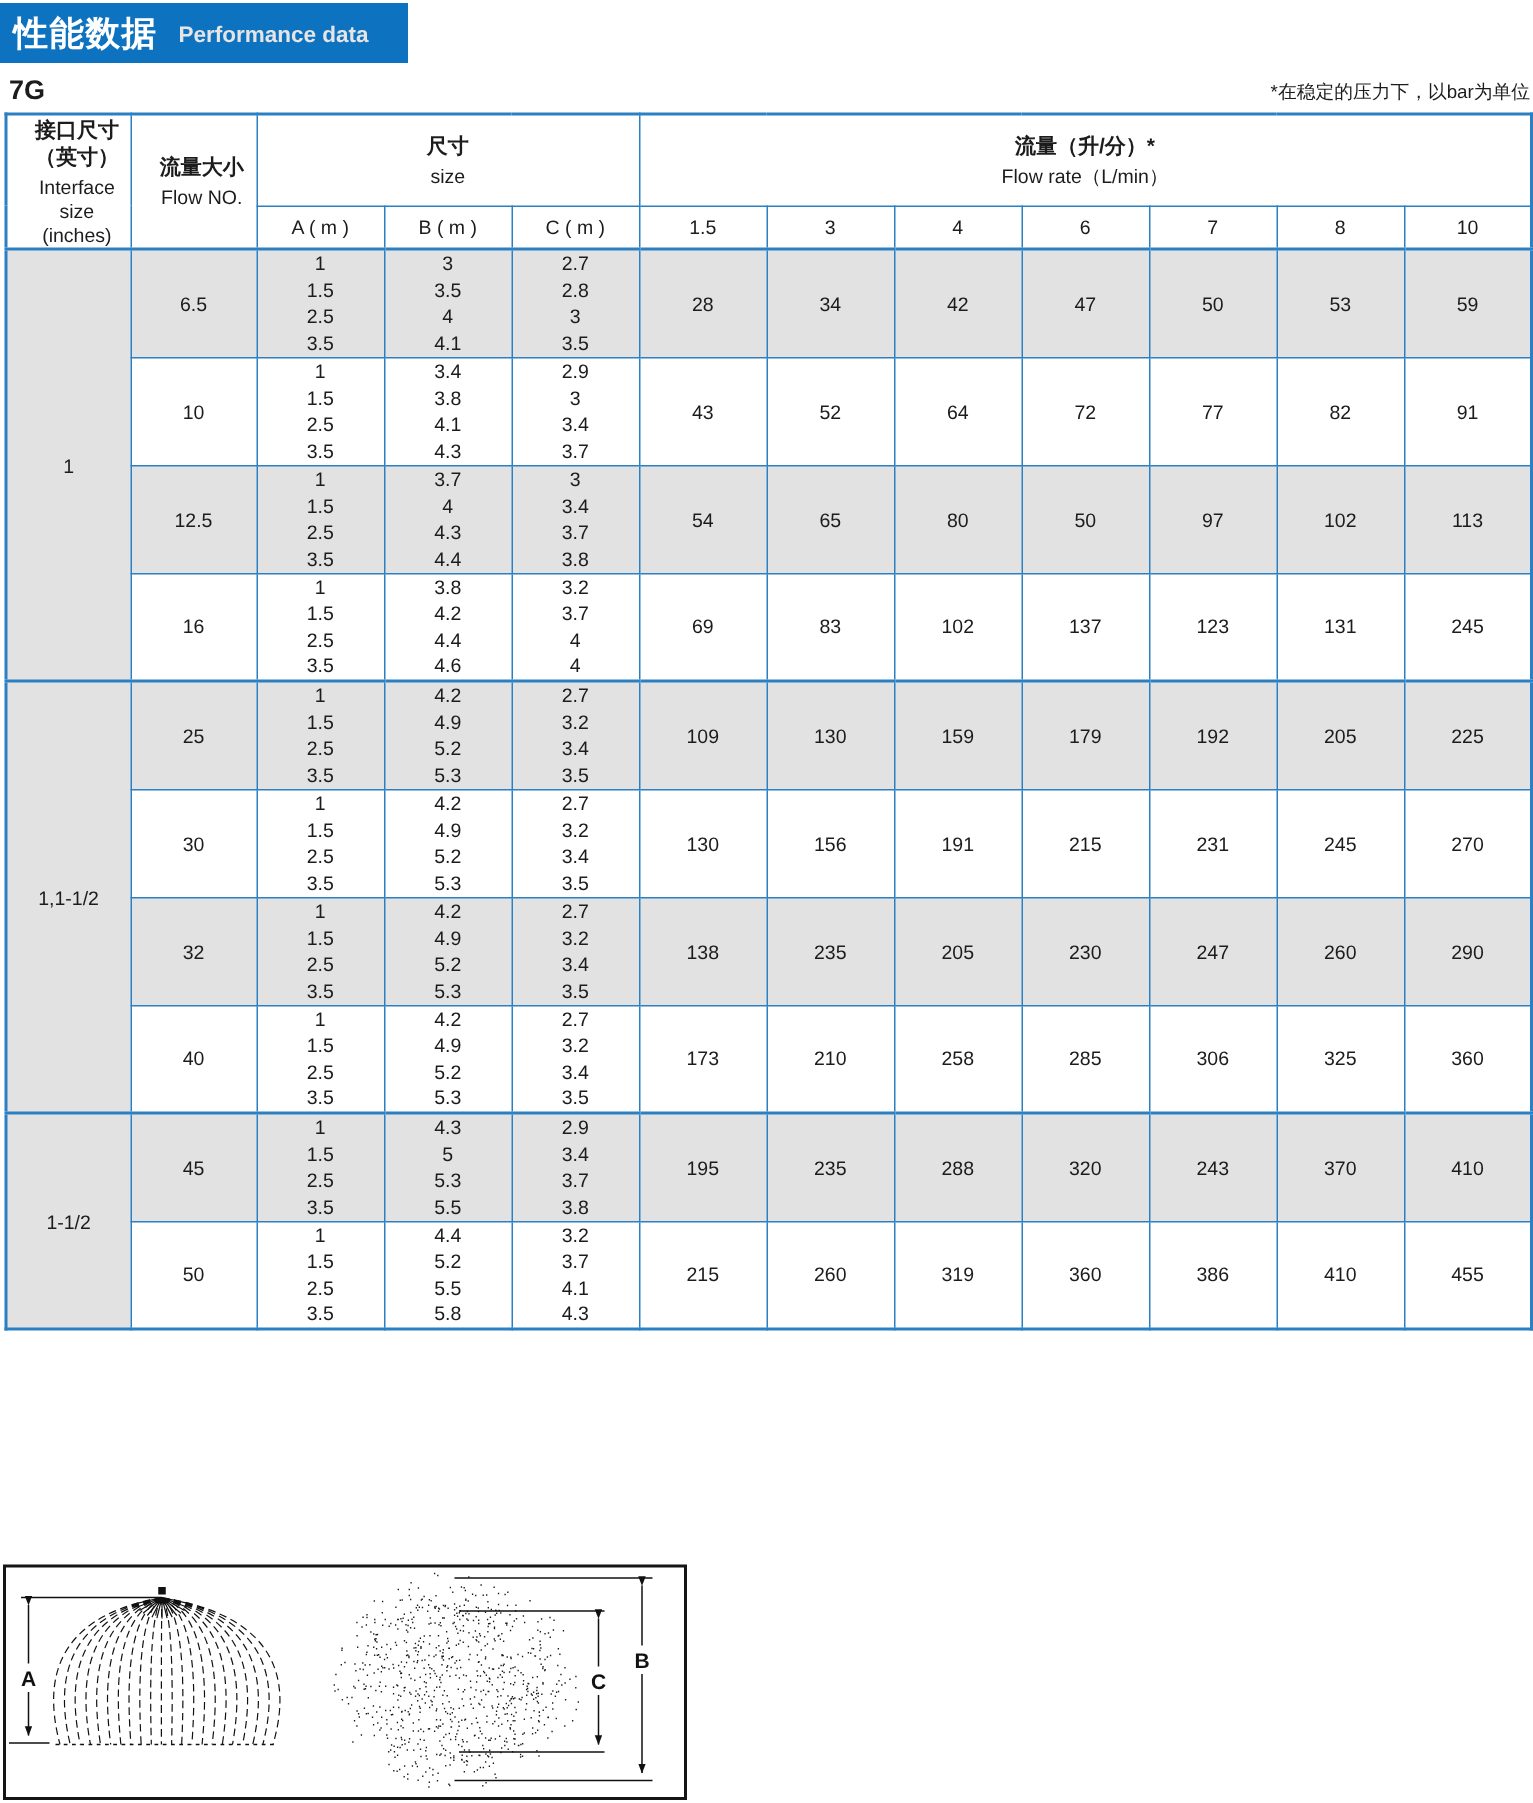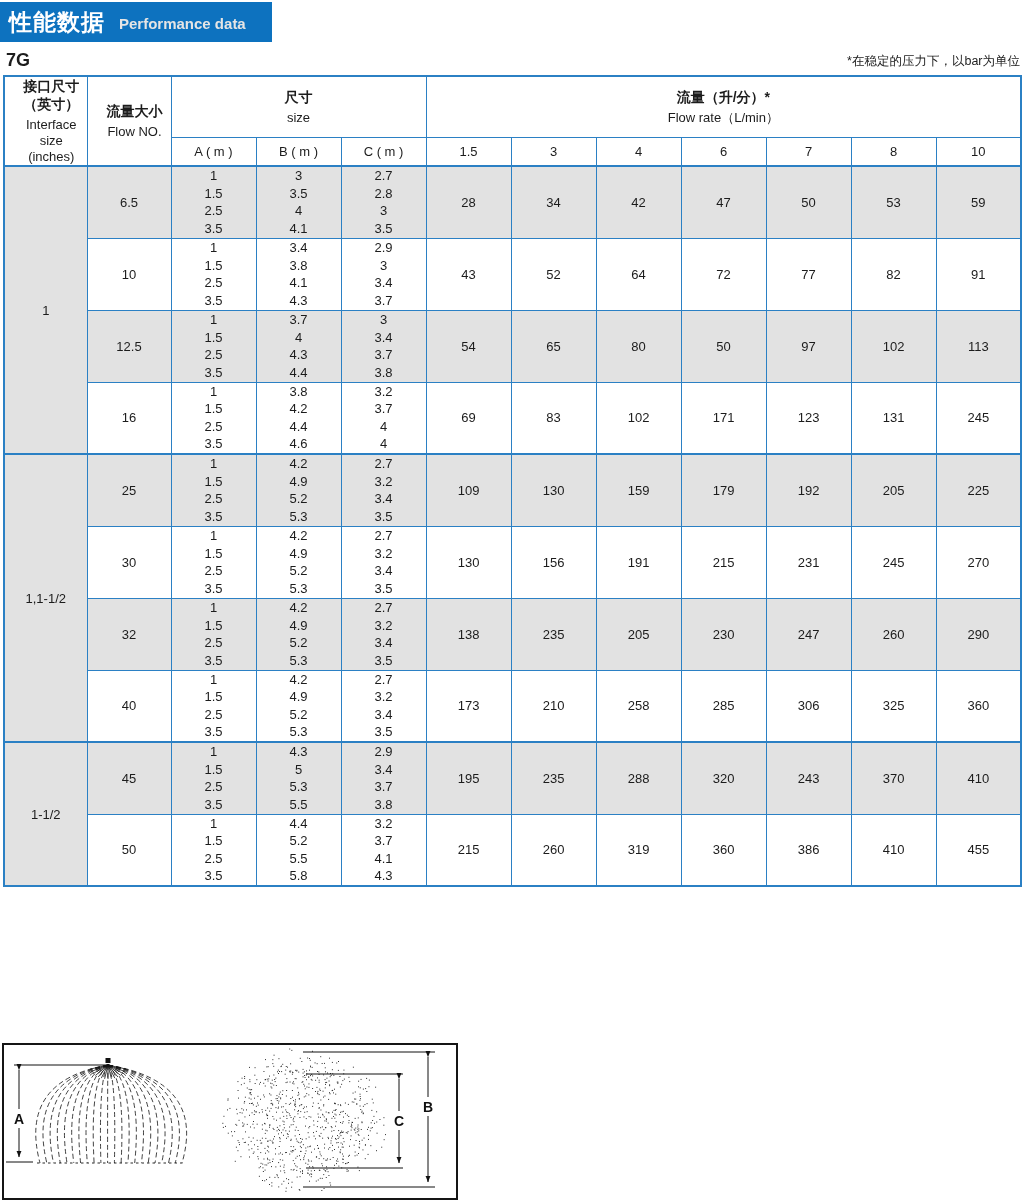--- a/index.html
+++ b/index.html
@@ -208,21 +208,21 @@
           </td>
           <td>
             <div class="ln">3.2</div>
             <div class="ln">3.7</div>
             <div class="ln">4</div>
             <div class="ln">4</div>
           </td>
           <td>69</td>
           <td>83</td>
           <td>102</td>
-          <td>171</td>
+          <td>137</td>
           <td>123</td>
           <td>131</td>
           <td>245</td>
         </tr>
         <tr class="shade group-start">
           <td rowspan="4" class="iface">1,1-1/2</td>
           <td>25</td>
           <td>
             <div class="ln">1</div>
             <div class="ln">1.5</div>

